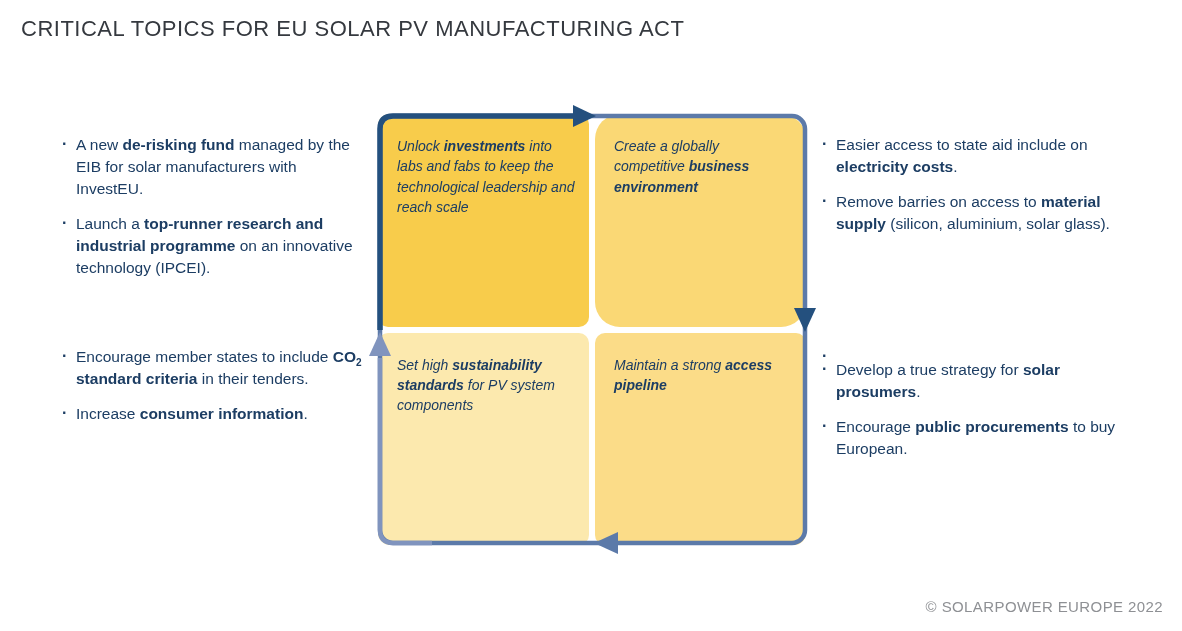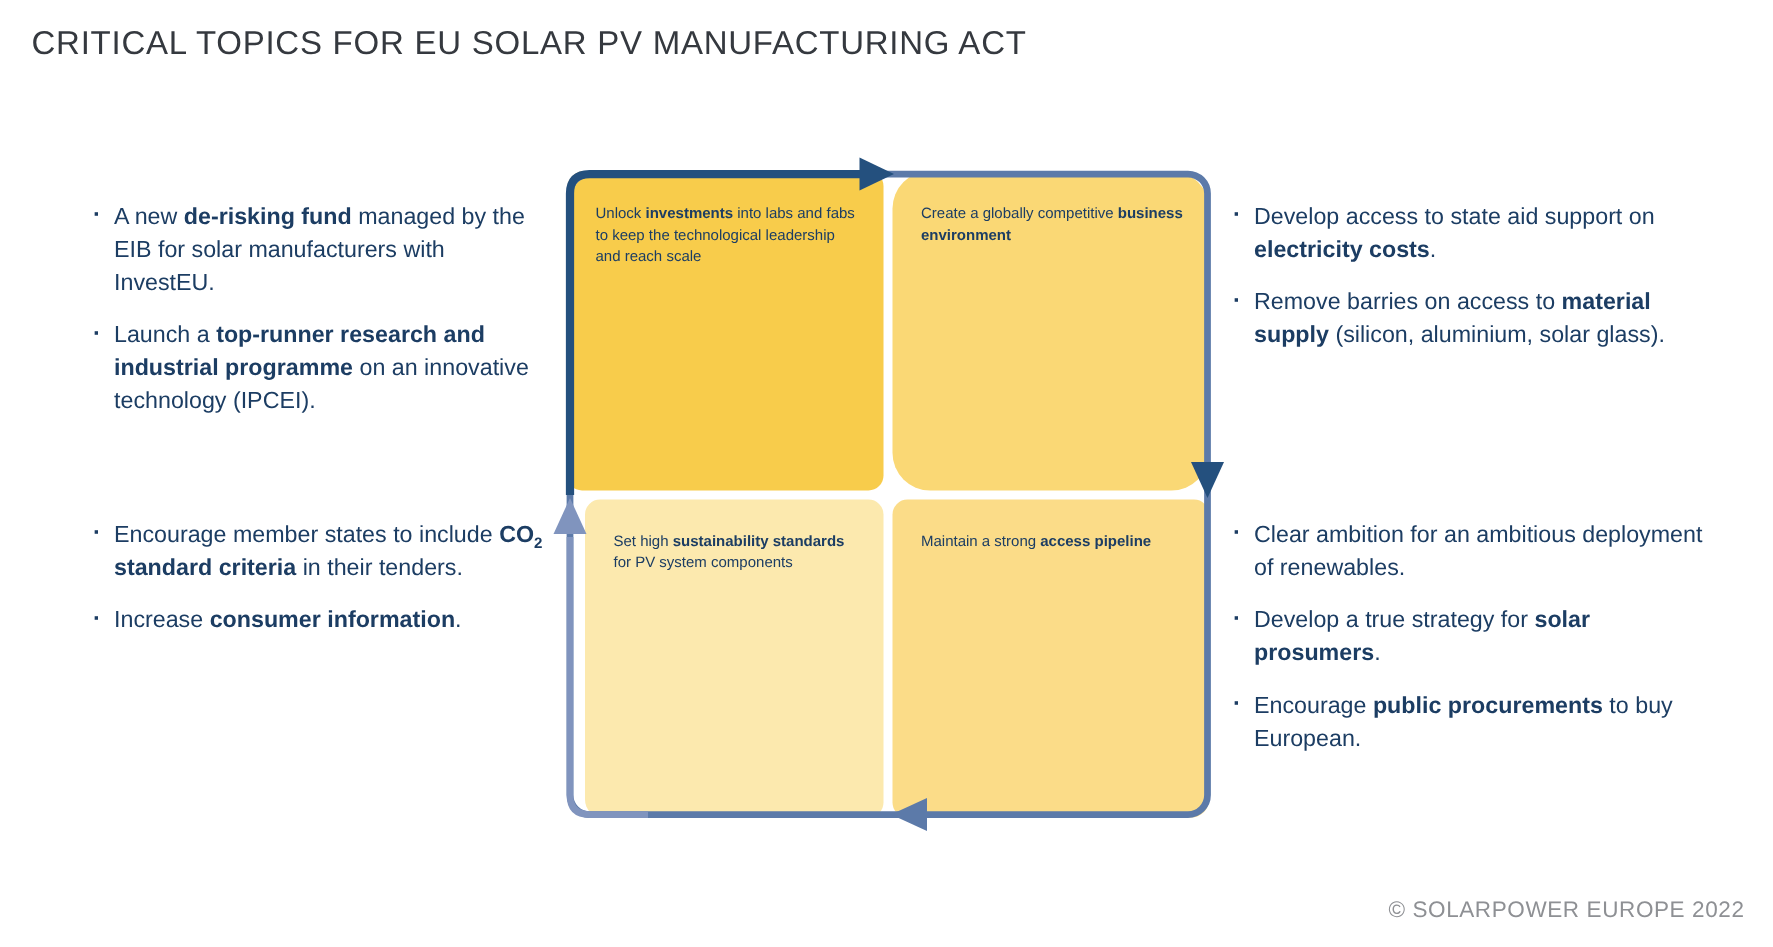--- a/index.html
+++ b/index.html
@@ -28,25 +28,25 @@
   .group-top{position:absolute;top:0;left:0;right:0;}
   .group-bottom{position:absolute;top:212px;left:0;right:0;}
   .left-col,.right-col{top:134px;height:420px;}
   
   .matrix{
     position:absolute;left:378px;top:114px;width:428px;height:431px;
     display:grid;grid-template-columns:1fr 1fr;grid-template-rows:1fr 1fr;gap:6px;
   }
   .cell{
     border-radius:10px;padding:22px 14px 0 19px;
-    font-size:10px;line-height:1.46;color:var(--text,#1C3D63);
+    font-size:14px;line-height:1.46;color:var(--text,#1C3D63);font-style:italic;
   }
   .cell.tl{border-top-left-radius:12px;}
   .cell.tr{border-top-right-radius:12px;}
-  .cell.bl{border-bottom-left-radius:12px;margin-left:12px;}
+  .cell.bl{border-bottom-left-radius:12px;}
   .cell.br{border-bottom-right-radius:12px;}
   .arrows{position:absolute;left:362px;top:98px;width:462px;height:464px;pointer-events:none;}
   .footer{
     position:absolute;right:19px;top:598px;
     font-size:15px;letter-spacing:0.4px;color:var(--footer,#8E9094);
   }
 </style>
 </head>
 <body>
 
@@ -60,25 +60,25 @@
         <li><span class="dot">·</span><span>Launch a </span><span class="b">top-runner research and industrial programme</span><span> on an innovative technology (IPCEI).</span></li>
       </ul>
     <ul class="group-bottom">
         <li><span class="dot">·</span><span>Encourage member states to include </span><span class="b">CO</span><sub class="b">2</sub><span class="b"> standard criteria</span><span> in their tenders.</span></li>
         <li><span class="dot">·</span><span>Increase </span><span class="b">consumer information</span><span>.</span></li>
       </ul>
   </div>
 
   <div class="col right-col">
     <ul class="group-top">
-        <li><span class="dot">·</span><span>Develop access to state aid support on </span><span class="b">electricity costs</span><span>.</span></li>
+        <li><span class="dot">·</span><span>Easier access to state aid include on </span><span class="b">electricity costs</span><span>.</span></li>
         <li><span class="dot">·</span><span>Remove barries on access to </span><span class="b">material supply</span><span> (silicon, aluminium, solar glass).</span></li>
       </ul>
     <ul class="group-bottom">
-        <li><span class="dot">·</span><span>Clear ambition for an ambitious deployment of renewables.</span></li>
+        <li><span class="dot">·</span></li>
         <li><span class="dot">·</span><span>Develop a true strategy for </span><span class="b">solar prosumers</span><span>.</span></li>
         <li><span class="dot">·</span><span>Encourage </span><span class="b">public procurements</span><span> to buy European.</span></li>
       </ul>
   </div>
 
   <div class="matrix">
     <div class="cell tl" style="background: rgb(248, 204, 75);"><span>Unlock </span><span class="b">investments</span><span> into labs and fabs to keep the technological leadership and reach scale</span></div>
     <div class="cell tr" style="background: rgb(250, 216, 117); border-radius: 25px;"><span>Create a globally competitive </span><span class="b">business environment</span></div>
     <div class="cell bl" style="background: rgb(252, 233, 174);"><span>Set high </span><span class="b">sustainability standards</span><span> for PV system components</span></div>
     <div class="cell br" style="background: rgb(251, 220, 136);"><span>Maintain a strong </span><span class="b">access pipeline</span></div>

